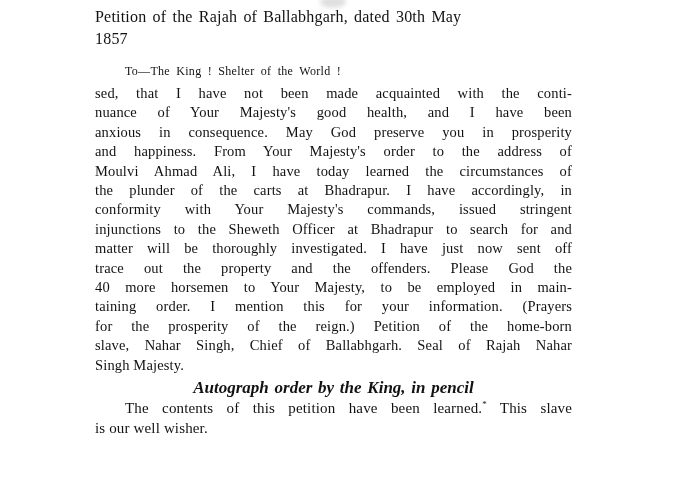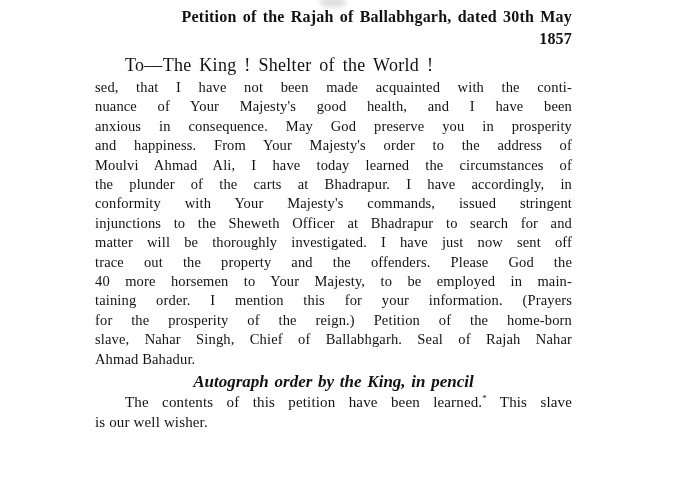--- a/index.html
+++ b/index.html
@@ -27,31 +27,31 @@
     filter: blur(2px);
     opacity: 0.8;
   }
   .text-block {
     position: absolute;
     left: 95px;
     top: 6px;
     width: 477px;
   }
   .doc-title {
-    font-weight: 700;
+    font-weight: 400;
     font-size: 16px;
     line-height: 22px;
-    text-align: right;
+    text-align: left;
     letter-spacing: 0.2px;
     word-spacing: 2px;
   }
   .salutation {
-    margin-top: 5px;
+    margin-top: 11px;
     padding-left: 30px;
-    font-size: 18px;
+    font-size: 12px;
     line-height: 20px;
     word-spacing: 3px;
     letter-spacing: 0.3px;
   }
   .body-paragraph {
     margin-top: 3px;
   }
   .line {
     font-size: 14.5px;
     line-height: 19.4px;
@@ -116,21 +116,21 @@
       <div class="line">Moulvi Ahmad Ali, I have today learned the circumstances of</div>
       <div class="line">the plunder of the carts at Bhadrapur. I have accordingly, in</div>
       <div class="line">conformity with Your Majesty's commands, issued stringent</div>
       <div class="line">injunctions to the Sheweth Officer at Bhadrapur to search for and</div>
       <div class="line">matter will be thoroughly investigated. I have just now sent off</div>
       <div class="line">trace out the property and the offenders. Please God the</div>
       <div class="line">40 more horsemen to Your Majesty, to be employed in main-</div>
       <div class="line">taining order. I mention this for your information. (Prayers</div>
       <div class="line">for the prosperity of the reign.) Petition of the home-born</div>
       <div class="line">slave, Nahar Singh, Chief of Ballabhgarh. Seal of Rajah Nahar</div>
-      <div class="line last">Ahmad Bahadur.</div>
+      <div class="line last">Singh Majesty.</div>
     </div>
 
     <div class="autograph-heading">Autograph order by the King, in pencil</div>
 
     <div class="order-paragraph">
       <div class="line indent"><span>The contents of this petition have been learned.</span><span class="footnote-mark">*</span><span> This slave</span></div>
       <div class="line last">is our well wisher.</div>
     </div>
 
   </div>

